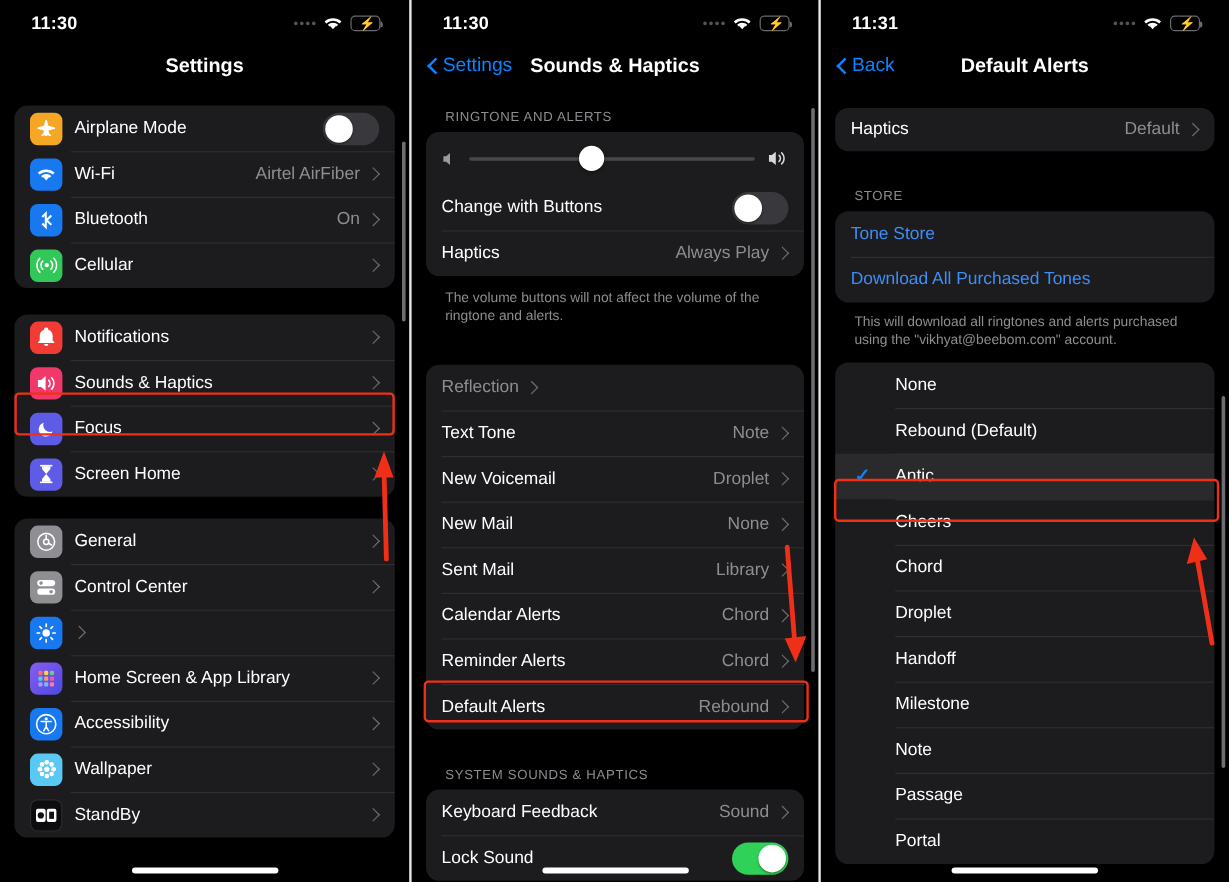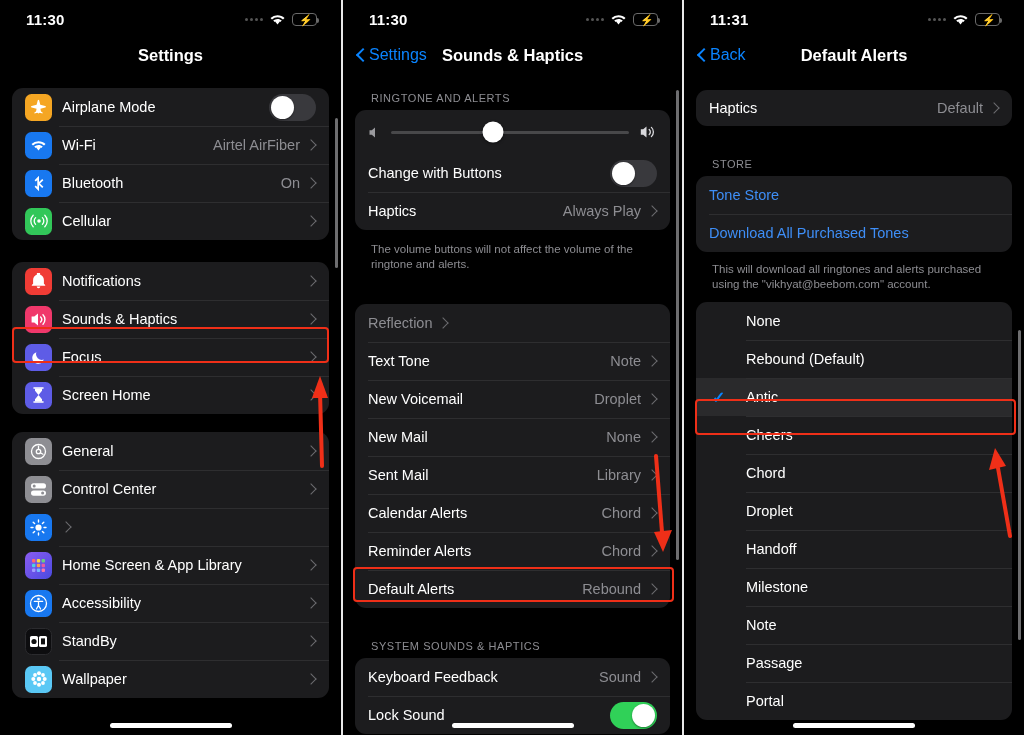--- a/index.html
+++ b/index.html
@@ -345,32 +345,20 @@
         </div>
         <div class="row with-icon">
           <span class="row-icon" style="background:#1878f0">
             <svg width="19" height="19" viewBox="0 0 19 19">
                 <circle cx="9.5" cy="9.5" r="8" fill="none" stroke="#fff" stroke-width="1.3"></circle>
                 <circle cx="9.5" cy="5" r="1.3" fill="#fff"></circle>
                 <path d="M5.3 7.3h8.4M9.5 7.3v4.2M9.5 11.5 7.4 15M9.5 11.5 11.6 15" stroke="#fff" stroke-width="1.3" stroke-linecap="round"></path>
               </svg>
           </span>
           <span class="row-label">Accessibility</span>
-          <span class="chev-right"></span>
-        </div>
-        <div class="row with-icon">
-          <span class="row-icon" style="background:#0d0d0f;border:1px solid #2b2b2e">
-            <svg width="19" height="13" viewBox="0 0 19 13">
-                <rect x="1" y="1" width="8" height="11" rx="1.6" fill="#fff"></rect>
-                <rect x="10" y="1" width="8" height="11" rx="1.6" fill="#fff"></rect>
-                <circle cx="5" cy="6.5" r="2.6" fill="#111"></circle>
-                <rect x="12" y="3.4" width="4" height="6" fill="#111"></rect>
-              </svg>
-          </span>
-          <span class="row-label">StandBy</span>
           <span class="chev-right"></span>
         </div>
         <div class="row with-icon">
           <span class="row-icon" style="background:#5ac8f5">
             <svg width="18" height="18" viewBox="0 0 18 18">
                 <g fill="#fff">
                   <circle cx="9" cy="9" r="2.2"></circle>
                   <circle cx="9" cy="3.3" r="2"></circle>
                   <circle cx="9" cy="14.7" r="2"></circle>
                   <circle cx="3.3" cy="9" r="2"></circle>
@@ -378,20 +366,32 @@
                   <circle cx="5" cy="5" r="1.9"></circle>
                   <circle cx="13" cy="13" r="1.9"></circle>
                   <circle cx="13" cy="5" r="1.9"></circle>
                   <circle cx="5" cy="13" r="1.9"></circle>
                 </g>
               </svg>
           </span>
           <span class="row-label">Wallpaper</span>
           <span class="chev-right"></span>
         </div>
+        <div class="row with-icon">
+          <span class="row-icon" style="background:#0d0d0f;border:1px solid #2b2b2e">
+            <svg width="19" height="13" viewBox="0 0 19 13">
+                <rect x="1" y="1" width="8" height="11" rx="1.6" fill="#fff"></rect>
+                <rect x="10" y="1" width="8" height="11" rx="1.6" fill="#fff"></rect>
+                <circle cx="5" cy="6.5" r="2.6" fill="#111"></circle>
+                <rect x="12" y="3.4" width="4" height="6" fill="#111"></rect>
+              </svg>
+          </span>
+          <span class="row-label">StandBy</span>
+          <span class="chev-right"></span>
+        </div>
       </div>
     </div>
 
     <div class="scrollbar" style="right:3px;top:118px;height:150px"></div>
 
     <div class="hl-box" style="left:12px;top:327px;width:317px;height:36px"></div>
     <svg class="arrow" style="left:300px;top:358px;width:40px;height:110px" viewBox="0 0 40 110">
       <path d="M22 108 L20 34" stroke="#ef2f18" stroke-width="4" fill="none" stroke-linecap="round"></path>
       <path d="M20 18 L28 40 L12 40 Z" fill="#ef2f18"></path>
     </svg>

